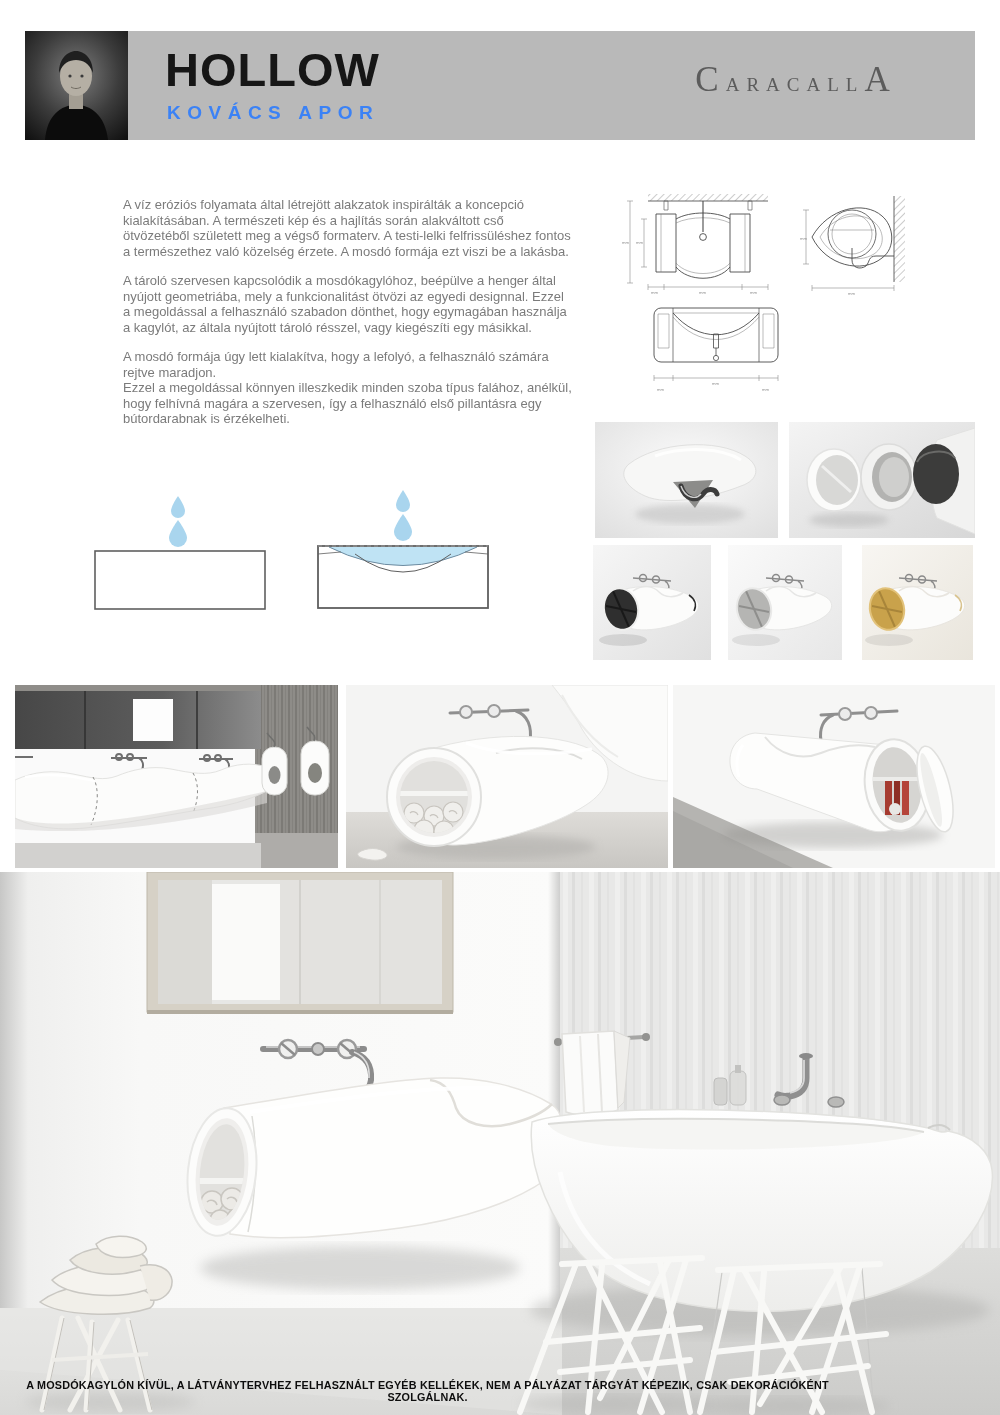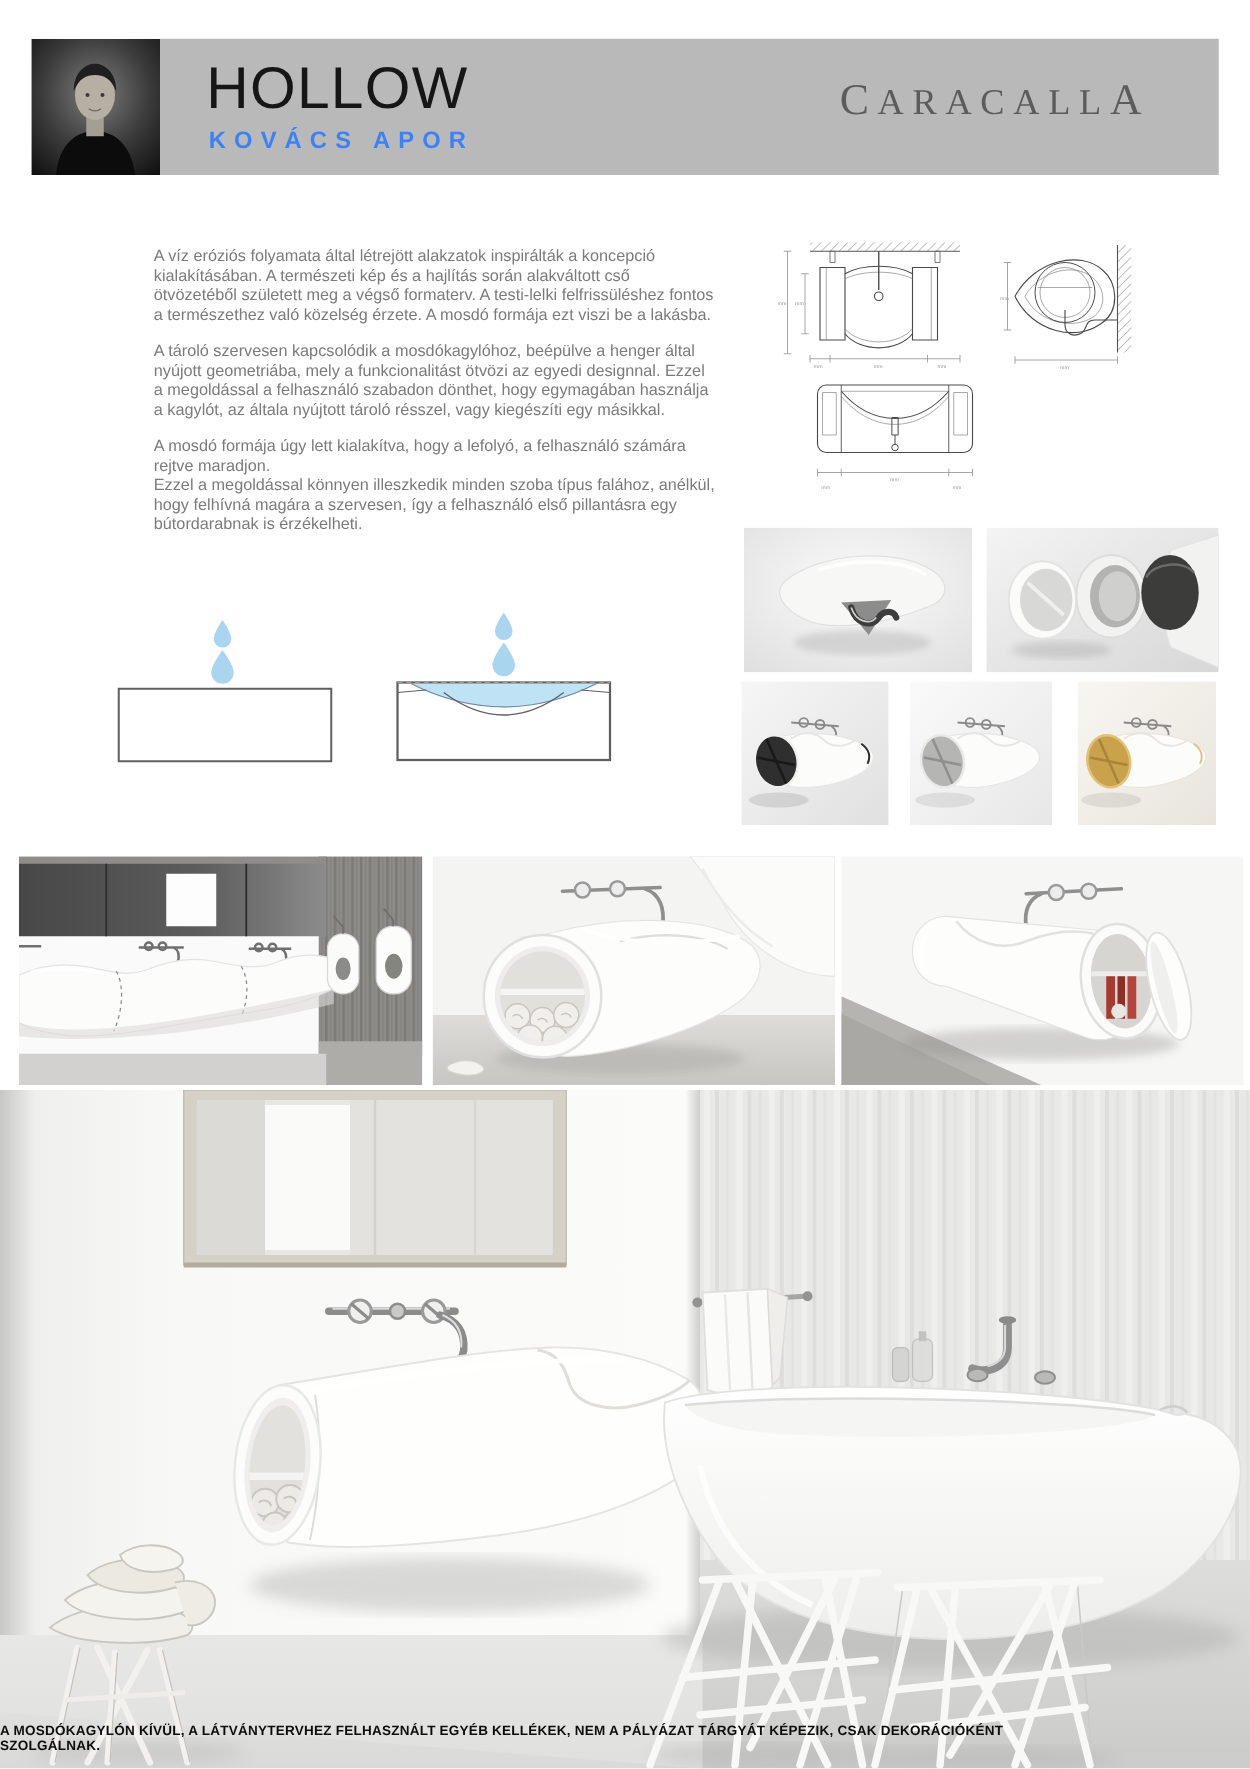--- a/index.html
+++ b/index.html
@@ -3,38 +3,38 @@
 <meta charset="utf-8">
 <style>
   html,body{margin:0;padding:0;background:#ffffff;}
   .poster{position:relative;width:1000px;height:1415px;background:#fff;overflow:hidden;
           font-family:"Liberation Sans",sans-serif;}
   .abs{position:absolute;}
 
   
   .hdr-bar{left:128px;top:31px;width:847px;height:109px;background:#b9b9b9;}
   .portrait{left:25px;top:31px;width:103px;height:109px;}
-  .hdr-title{left:165px;top:42px;font-size:47px;font-weight:400;letter-spacing:1px;color:#161616;}
+  .hdr-title{left:165px;top:42px;font-size:47px;font-weight:700;letter-spacing:1px;color:#161616;}
   .hdr-sub{left:167px;top:102px;font-size:19px;font-weight:700;letter-spacing:6.5px;color:#3b82f6;}
   .brand{left:618px;top:60px;width:356px;text-align:center;color:#5c5c5c;
          font-family:"Liberation Serif",serif;letter-spacing:7px;white-space:nowrap;}
   .brand .end{font-size:35px;}
-  .brand .mid{font-size:29px;}
+  .brand .mid{font-size:19px;}
 
   
   .intro{left:75px;top:197px;width:450px;color:#7b7b7b;font-size:13px;line-height:15.5px;margin-left:48px;}
   .intro p{margin:0 0 14px 0;}
   .prewrap{white-space:pre-line;}
 
   
   .ph{overflow:hidden;}
   .ph svg{display:block;}
 
   
-  .footerText{left:0;top:1379px;width:855px;font-size:10.8px;font-weight:700;
+  .footerText{left:0;top:1379px;width:855px;text-align:center;font-size:10.8px;font-weight:700;
               color:#0d0d0d;letter-spacing:0.2px;}
 
   
   .td line,.td path,.td rect,.td circle,.td ellipse{vector-effect:non-scaling-stroke;}
   .dim{font-size:3.6px;fill:#8a8a8a;font-family:"DejaVu Sans",sans-serif;}
 </style>
 </head>
 <body>
 
 <div class="poster">

